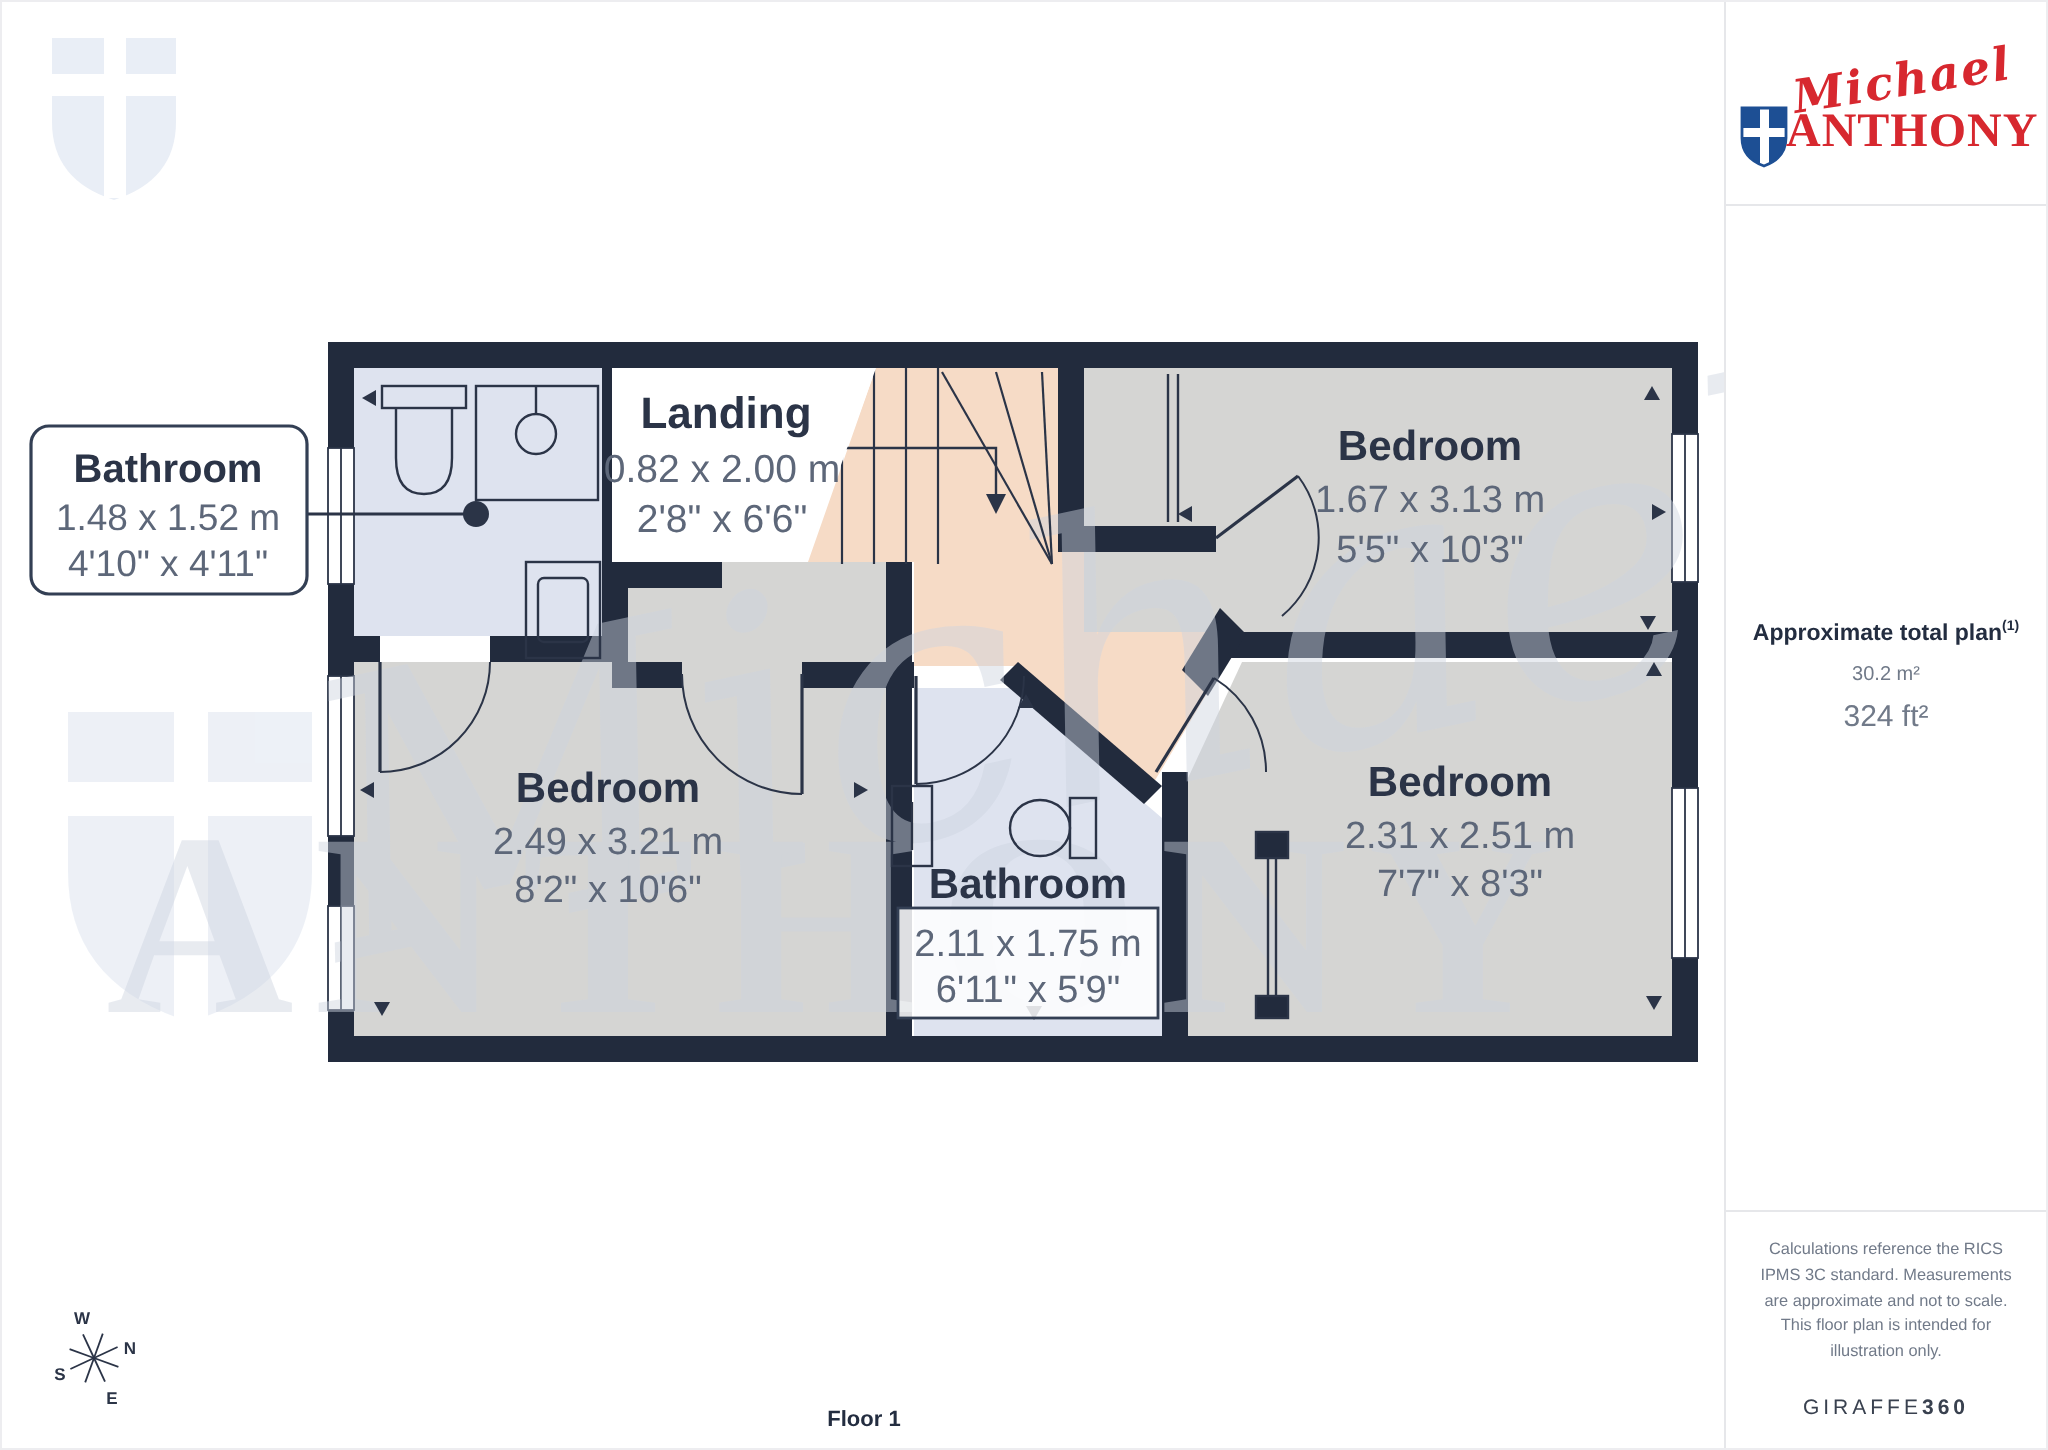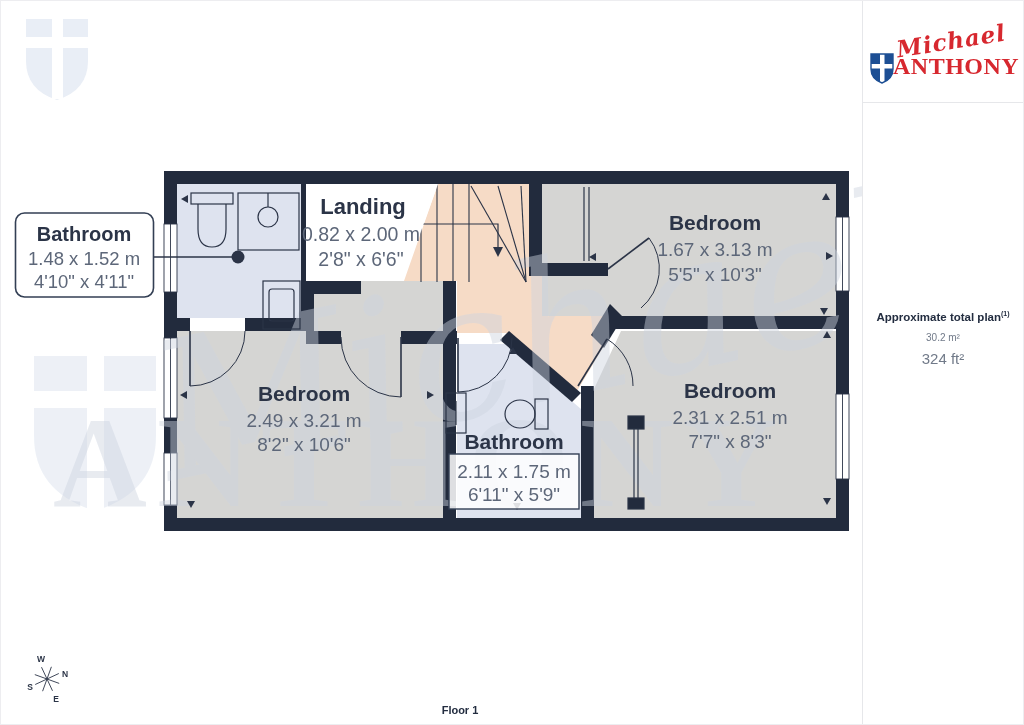--- a/index.html
+++ b/index.html
@@ -14,21 +14,21 @@
   .sb-mid{flex:1 1 auto;text-align:center;}
   .area-title{margin-top:207px;font-size:11.5px;font-weight:bold;color:#232d40;}
   .area-title sup{font-size:7px;}
   .area-m{margin-top:9px;font-size:10px;color:#717a89;}
   .area-ft{margin-top:7px;font-size:15px;color:#717a89;}
   .sb-note{flex:0 0 auto;border-top:1px solid #e6e7ea;padding:11px 6px;text-align:center;font-size:7.8px;color:#717a89;}
   .sb-legal{flex:0 0 auto;border-top:1px solid #e6e7ea;padding:13px 12px 14px;text-align:center;font-size:8.2px;line-height:1.55;color:#717a89;}
   .giraffe{margin-top:13px;font-size:10.5px;letter-spacing:2px;color:#39414f;}
   .giraffe b{font-weight:bold;}
   
-  #floor-caption{position:absolute;left:0;bottom:8px;width:862px;text-align:center;font-size:11px;font-weight:bold;color:#232d40;margin-left:28px;}
+  #floor-caption{position:absolute;left:0;bottom:8px;width:862px;text-align:center;font-size:11px;font-weight:bold;color:#232d40;}
 </style>
 </head>
 <body>
 
 <div id="stage">
 
   <svg id="plan-svg" width="862" height="725" viewBox="0 0 862 725">
 
     <g fill="#e9eef6">
       <path d="M25,18 h62 v42 q0,29 -31,39 q-31,-10 -31,-39 Z"></path>
@@ -244,15 +244,19 @@
         </svg>
       </span>
       <span class="logo-script">Michael</span>
       <span class="logo-name">ANTHONY</span>
     </div>
     <div class="sb-mid">
       <div class="area-title"><span>Approximate total plan</span><sup>(1)</sup></div>
       <div class="area-m">30.2 m²</div>
       <div class="area-ft">324 ft²</div>
     </div>
+    <div class="sb-legal">
+      <div>Calculations reference the RICS IPMS 3C standard. Measurements are approximate and not to scale. This floor plan is intended for illustration only.</div>
+      <div class="giraffe"><span>GIRAFFE</span><b>360</b></div>
+    </div>
   </aside>
 
 </div>
 
 </body></html>

